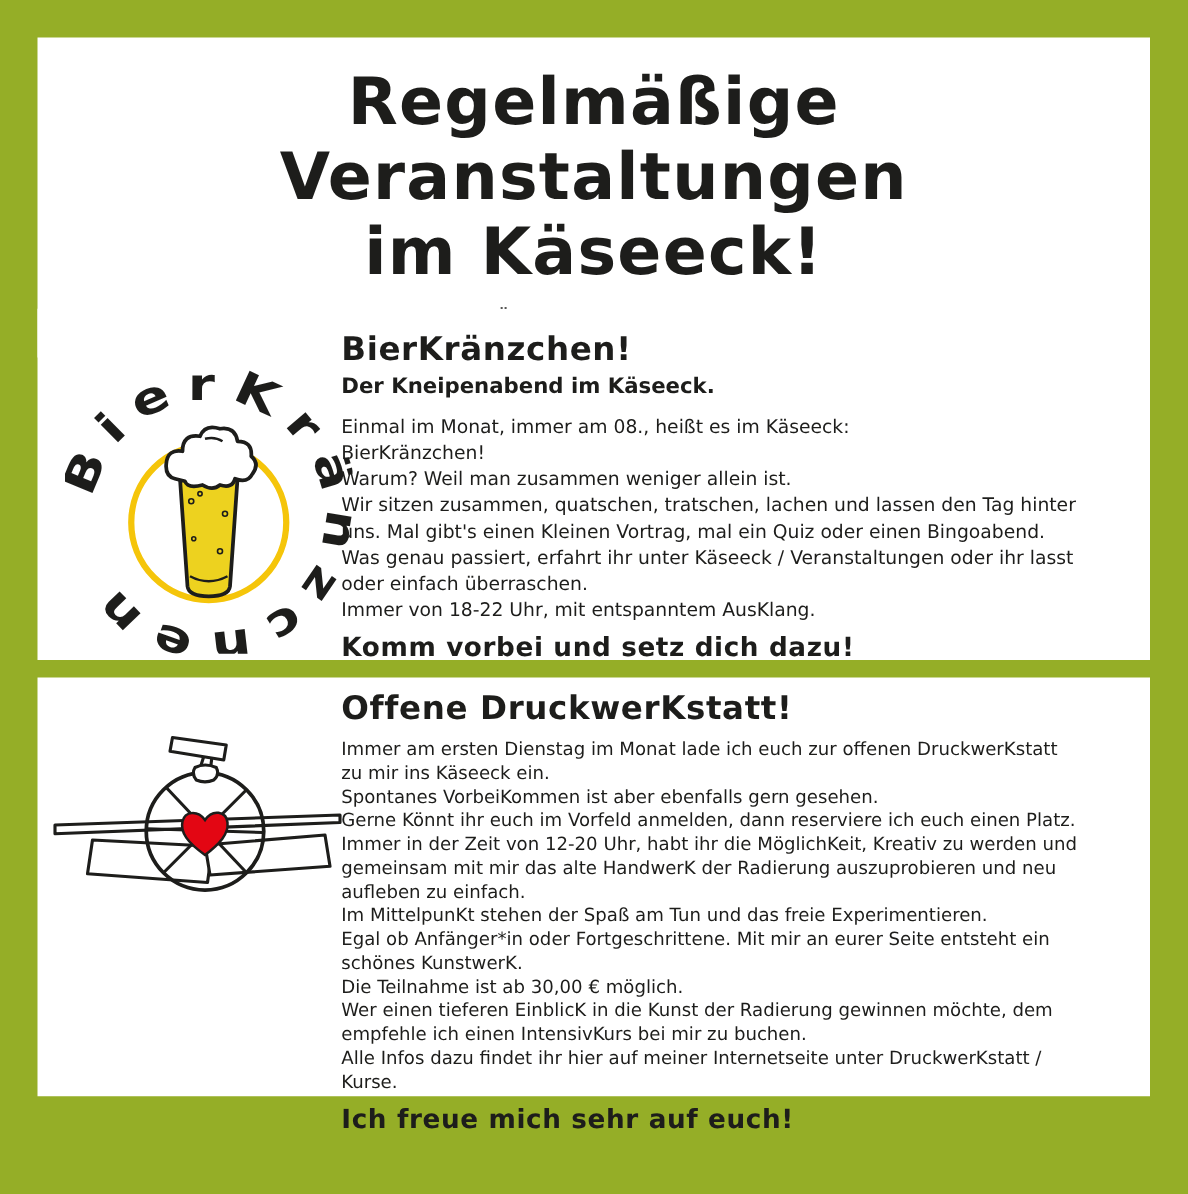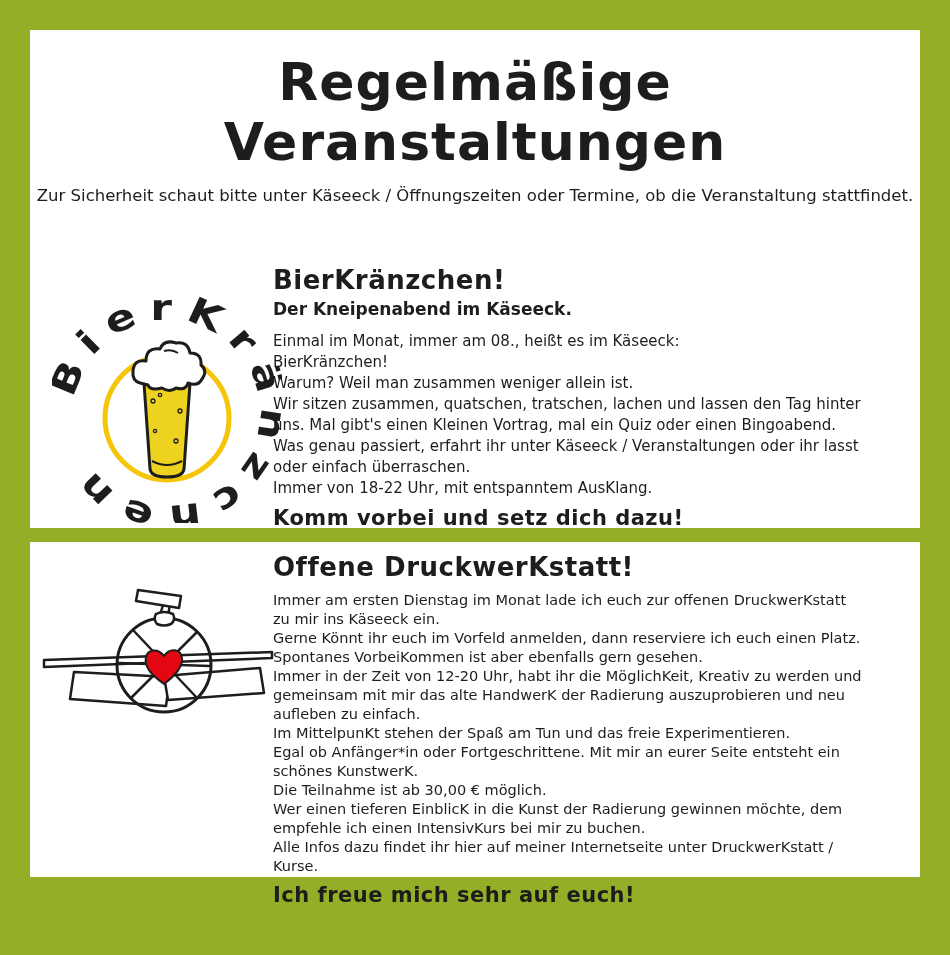--- a/index.html
+++ b/index.html
@@ -44,20 +44,21 @@
   svg text { font-family:"DejaVu Sans", sans-serif; }
 </style>
 </head>
 <body>
 
 <div class="poster">
 
   <section class="panel header-panel">
     <div class="title">
       <div>Regelmäßige Veranstaltungen</div>
+      <div>im Käseeck!</div>
     </div>
     <p class="subtitle">Zur Sicherheit schaut bitte unter Käseeck / Öffnungszeiten oder Termine, ob die Veranstaltung stattfindet.</p>
   </section>
 
   <section class="panel card1">
     <div class="card-art">
       <svg viewBox="0 0 230 232" width="230" height="232">
 
         <defs>
           <path id="logoCircle" d="M 22,122 A 93,93 0 1 1 208,122 A 93,93 0 1 1 22,122" fill="none"></path>
@@ -120,22 +121,22 @@
         <path d="M 118,34 Q 126,30 135,34 Q 138,40 133,44 Q 126,47 119,44 Q 115,39 118,34 Z" fill="#ffffff" stroke="#1d1d1b" stroke-width="2.5"></path>
 
         <path d="M 126,104 C 112,94 106,86 108,77 C 110,69 120,68 126,76 C 132,67 143,69 144,78 C 145,87 138,95 126,104 Z" fill="#e30613" stroke="#1d1d1b" stroke-width="2"></path>
       </svg>
     </div>
     <div class="card-content">
       <h2 class="card-heading">Offene DruckwerKstatt!</h2>
       <div class="body-lines">
           <div class="line">Immer am ersten Dienstag im Monat lade ich euch zur offenen DruckwerKstatt</div>
           <div class="line">zu mir ins Käseeck ein.</div>
+          <div class="line">Spontanes VorbeiKommen ist aber ebenfalls gern gesehen.</div>
           <div class="line">Gerne Könnt ihr euch im Vorfeld anmelden, dann reserviere ich euch einen Platz.</div>
-          <div class="line">Spontanes VorbeiKommen ist aber ebenfalls gern gesehen.</div>
           <div class="line">Immer in der Zeit von 12-20 Uhr, habt ihr die MöglichKeit, Kreativ zu werden und</div>
           <div class="line">gemeinsam mit mir das alte HandwerK der Radierung auszuprobieren und neu</div>
           <div class="line">aufleben zu einfach.</div>
           <div class="line">Im MittelpunKt stehen der Spaß am Tun und das freie Experimentieren.</div>
           <div class="line">Egal ob Anfänger*in oder Fortgeschrittene. Mit mir an eurer Seite entsteht ein</div>
           <div class="line">schönes KunstwerK.</div>
           <div class="line">Die Teilnahme ist ab 30,00 € möglich.</div>
           <div class="line">Wer einen tieferen EinblicK in die Kunst der Radierung gewinnen möchte, dem</div>
           <div class="line">empfehle ich einen IntensivKurs bei mir zu buchen.</div>
           <div class="line">Alle Infos dazu findet ihr hier auf meiner Internetseite unter DruckwerKstatt /</div>

